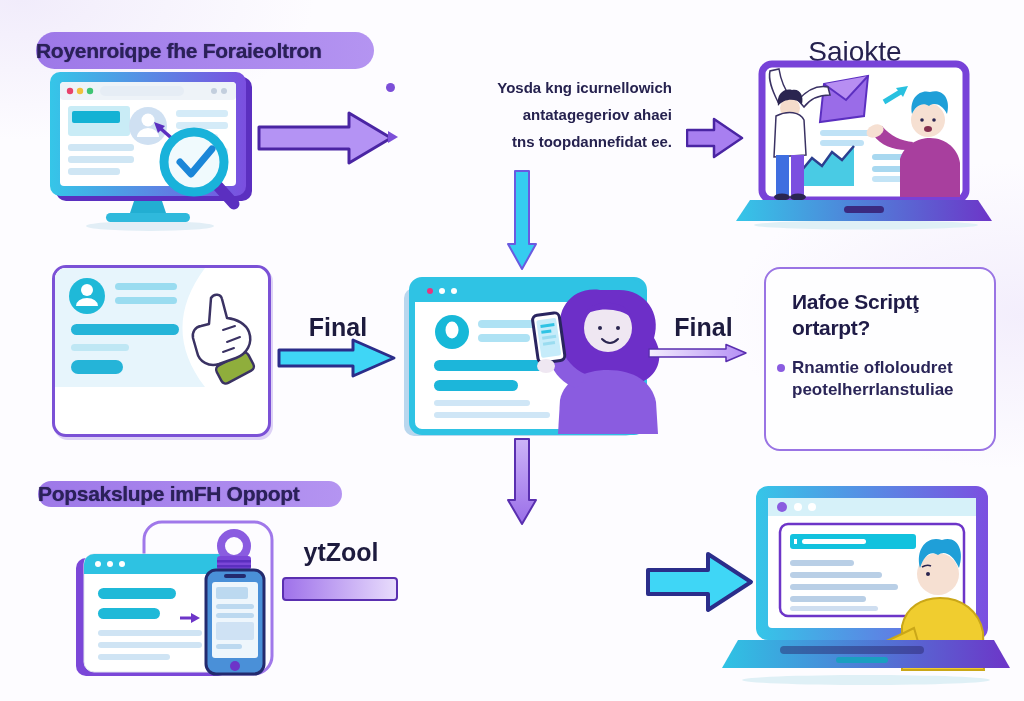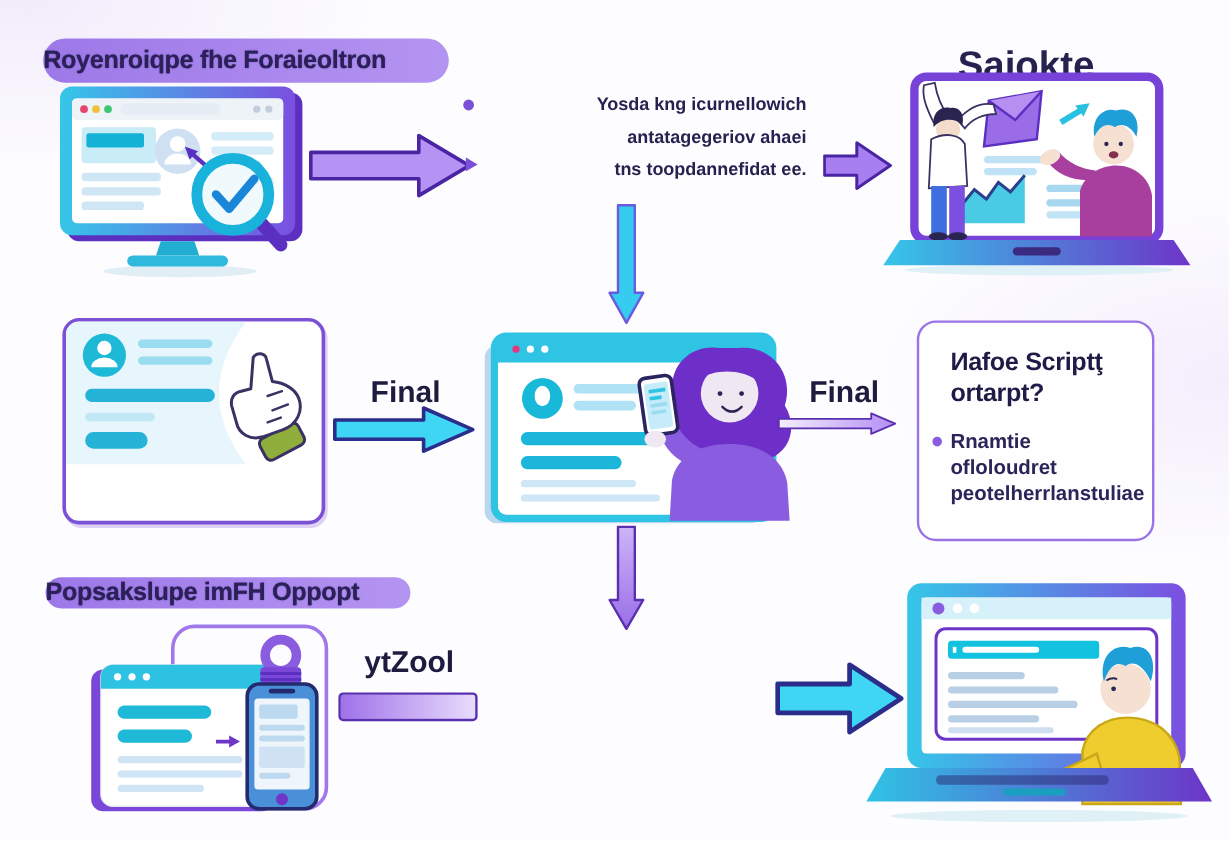--- a/index.html
+++ b/index.html
@@ -19,26 +19,26 @@
     border-radius:20px;color:#2b2158;font-weight:bold;
     font-size:21px;letter-spacing:-0.3px;white-space:nowrap;
     text-shadow:0 0 1px #3a2a7a;
   }
   .pill1{left:36px;top:32px;width:338px;height:37px;}
   .pill2{left:38px;top:481px;width:304px;height:26px;}
   
   .bullets{left:402px;top:74px;width:270px;font-size:15px;line-height:27px;font-weight:700;color:#26224f;text-align:right;}
   .bullets .dot{position:absolute;left:-16px;top:9px;width:9px;height:9px;border-radius:50%;background:#7c4fd8;}
   .label-big{font-size:25px;font-weight:bold;color:#1d1b3e;text-align:center;white-space:nowrap;}
-  .label-sajokte{left:790px;top:36px;width:130px;font-size:32px;font-weight:700;color:#26224f;text-align:center;}
+  .label-sajokte{left:790px;top:36px;width:130px;font-size:28px;font-weight:400;color:#26224f;text-align:center;}
   
   .card-left{left:52px;top:265px;width:213px;height:166px;border:3px solid #7b51d6;border-radius:14px;overflow:hidden;background:#fff;box-shadow:2px 3px 0 rgba(160,130,230,.35);}
   .card-left .hdr{height:44px;background:linear-gradient(90deg,#6a3ace,#8c62e8);display:flex;align-items:center;padding-left:16px;color:#fff;font-weight:bold;font-size:22px;letter-spacing:-0.3px;text-shadow:0 1px 0 #4a25a3;}
   
-  .card-right{left:764px;top:267px;width:198px;height:184px;background:#fefeff;border:2.5px solid #9a74e4;border-radius:16px;box-sizing:border-box;padding:20px 20px 0 26px;}
+  .card-right{left:764px;top:267px;width:232px;height:184px;background:#fefeff;border:2.5px solid #9a74e4;border-radius:16px;box-sizing:border-box;padding:20px 20px 0 26px;}
   .card-right .title{font-size:21px;line-height:26px;font-weight:bold;color:#1f1b47;letter-spacing:-0.3px;}
   .card-right .b{position:relative;margin-top:16px;font-size:17px;line-height:22px;font-weight:600;color:#2a2558;}
   .card-right .b .dot{position:absolute;left:-15px;top:7px;width:8px;height:8px;border-radius:50%;background:#8a5ce0;}
   
   .card-script{left:424px;top:517px;width:198px;height:148px;background:#fff;border-radius:10px;border:1px solid #d9e2ee;box-shadow:-7px 7px 0 rgba(168,226,244,.65);overflow:hidden;}
   .card-script .hdr{height:28px;background:#8a5ce0;display:flex;align-items:center;padding:0 10px;}
   .card-script .hdr .c{width:8px;height:8px;border-radius:50%;background:#fff;}
   .card-script .hdr .dash{height:4px;border-radius:2px;background:#fff;}
   .card-script ul{list-style:none;margin:14px 0 0 0;padding:0 0 0 18px;}
   .card-script li{position:relative;padding-left:16px;margin-bottom:9px;font-size:16px;font-weight:bold;letter-spacing:-0.2px;white-space:nowrap;}

